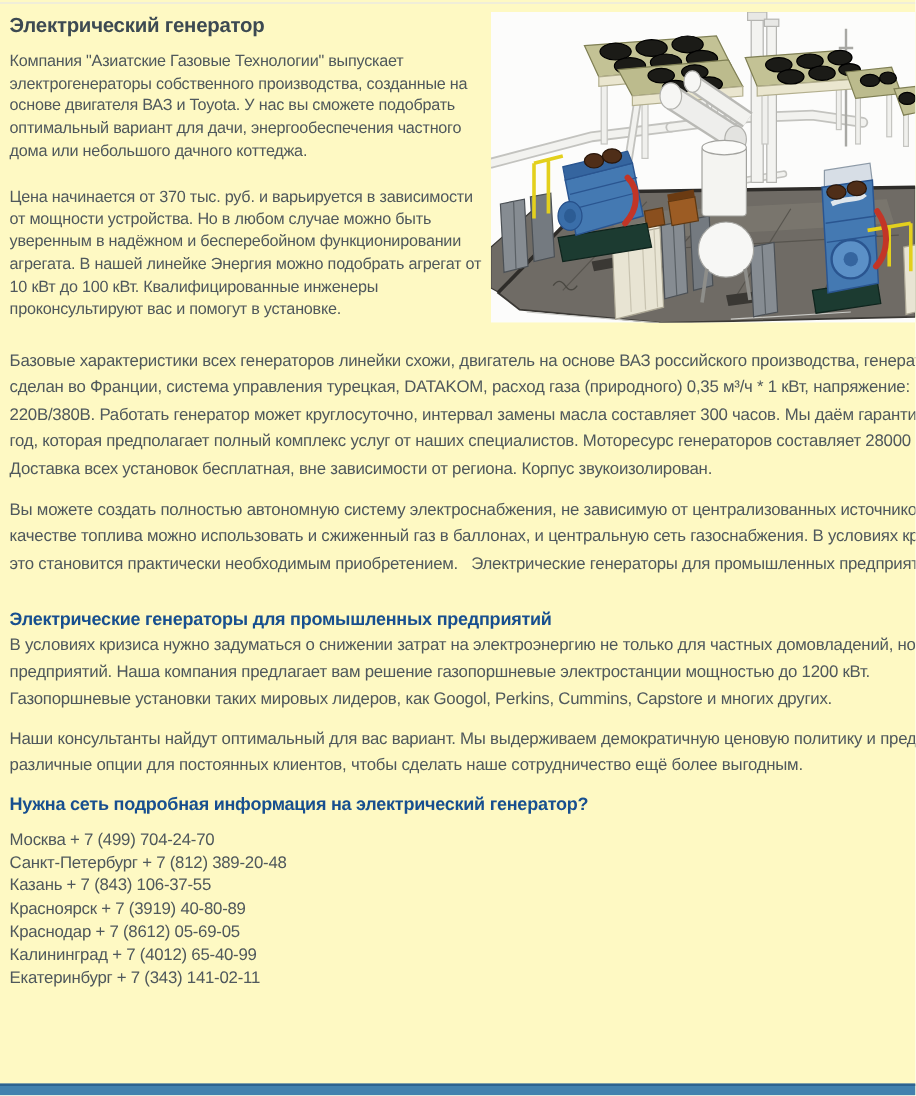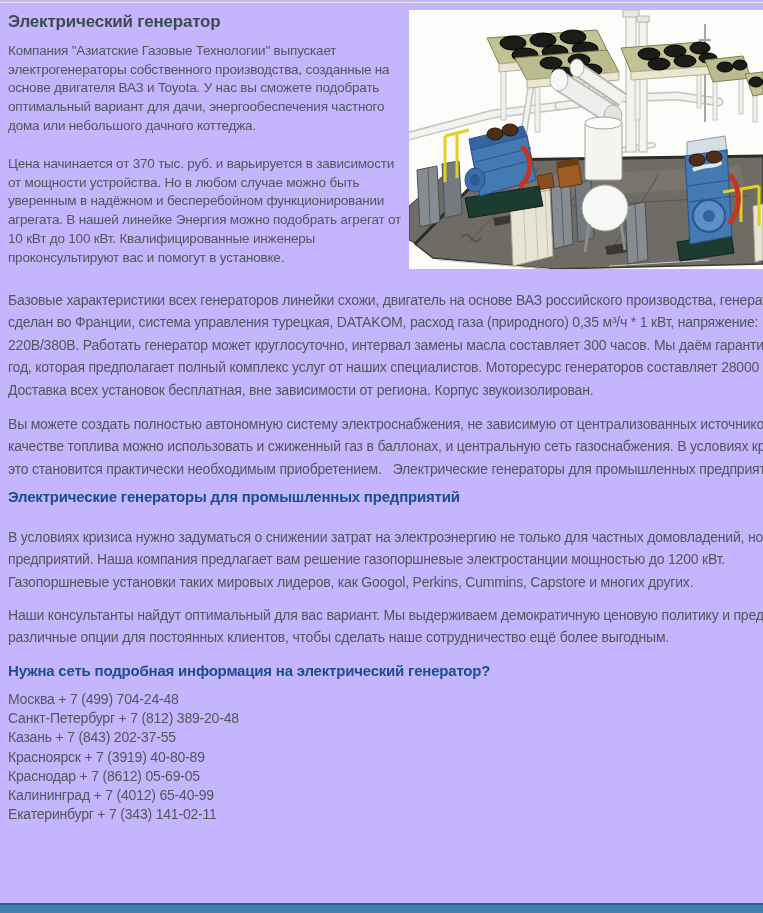--- a/index.html
+++ b/index.html
@@ -1,31 +1,31 @@
 <!DOCTYPE html>
 <html><head>
 <meta charset="utf-8">
 <style>
   html,body{margin:0;padding:0;background:#fff;}
-  .page{position:relative;width:763px;height:913px;background:#c4b5fd;overflow:hidden;
+  .page{position:relative;width:763px;height:913px;background:#fef9c3;overflow:hidden;
         font-family:"Liberation Sans",sans-serif;color:#4f585c;}
   .top-divider{position:absolute;top:2px;left:0;width:763px;height:1px;background:#e7e7e7;}
   .page-title{position:absolute;top:10px;left:8px;margin:0;font-size:17px;line-height:24px;
         font-weight:bold;color:#3d4a52;letter-spacing:-0.2px;white-space:pre;}
   .lead{position:absolute;left:8px;margin:0;font-size:13.5px;line-height:18.7px;
         white-space:pre;letter-spacing:-0.2px;}
   .lead1{top:42px;}
   .lead2{top:155px;}
   .para{position:absolute;left:8px;margin:0;font-size:14px;line-height:22.4px;
         white-space:pre;letter-spacing:-0.2px;}
   .p3{top:289px;}
   .p4{top:413px;}
   .subhead{position:absolute;left:8px;margin:0;font-size:15px;line-height:19px;font-weight:bold;
         color:#174f8f;letter-spacing:-0.2px;white-space:pre;}
-  .h2a{top:487px;}
+  .h2a{top:507px;}
   .h2b{top:661px;}
   .p5{top:526px;}
   .p6{top:604px;}
   .phones{position:absolute;left:8px;top:690px;font-size:14px;line-height:19.2px;
         letter-spacing:-0.2px;}
   .phone-line{white-space:pre;}
   .hero-image{position:absolute;left:409px;top:10px;width:354px;height:259px;overflow:hidden;}
   .footer-bar{position:absolute;left:0;bottom:0;width:763px;height:10px;background:#4281ae;
         border-top:2px solid #2d6390;box-sizing:border-box;}
 </style>
@@ -235,23 +235,23 @@
 
   <p class="para p5">В условиях кризиса нужно задуматься о снижении затрат на электроэнергию не только для частных домовладений, но и для
 предприятий. Наша компания предлагает вам решение газопоршневые электростанции мощностью до 1200 кВт.
 Газопоршневые установки таких мировых лидеров, как Googol, Perkins, Cummins, Capstore и многих других.</p>
   <p class="para p6">Наши консультанты найдут оптимальный для вас вариант. Мы выдерживаем демократичную ценовую политику и предлагаем
 различные опции для постоянных клиентов, чтобы сделать наше сотрудничество ещё более выгодным.</p>
 
   <h2 class="subhead h2b">Нужна сеть подробная информация на электрический генератор?</h2>
 
   <div class="phones">
-    <div class="phone-line">Москва + 7 (499) 704-24-48</div>
+    <div class="phone-line">Москва + 7 (499) 704-24-70</div>
     <div class="phone-line">Санкт-Петербург + 7 (812) 389-20-48</div>
-    <div class="phone-line">Казань + 7 (843) 202-37-55</div>
+    <div class="phone-line">Казань + 7 (843) 106-37-55</div>
     <div class="phone-line">Красноярск + 7 (3919) 40-80-89</div>
     <div class="phone-line">Краснодар + 7 (8612) 05-69-05</div>
     <div class="phone-line">Калининград + 7 (4012) 65-40-99</div>
     <div class="phone-line">Екатеринбург + 7 (343) 141-02-11</div>
   </div>
 
   <div class="footer-bar"></div>
 </div>
 
 </body></html>

